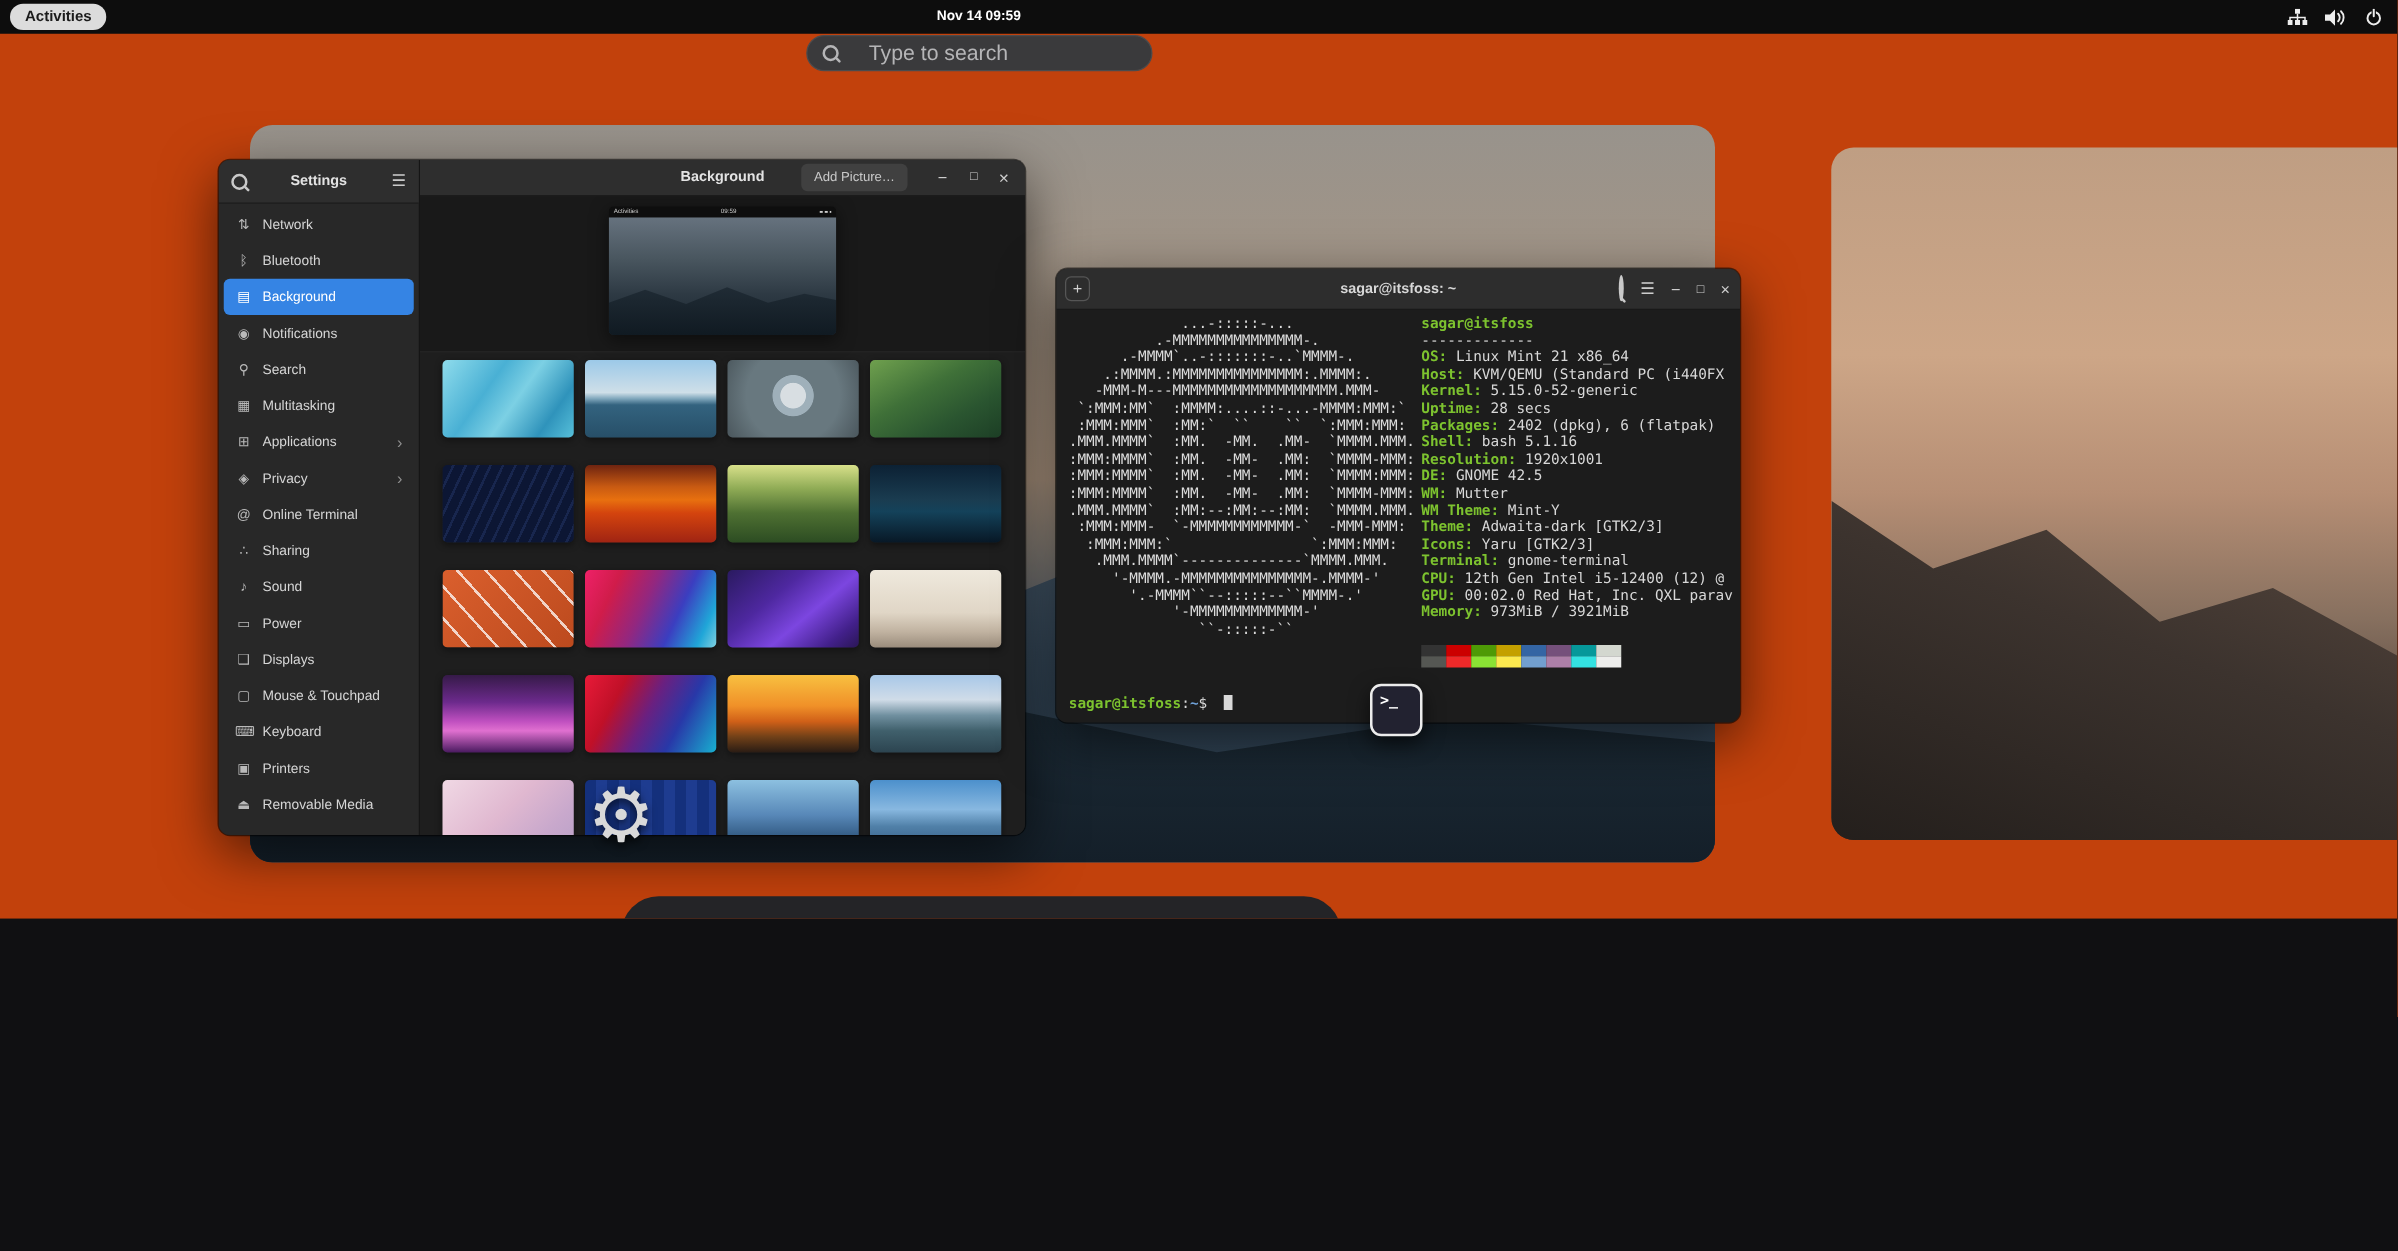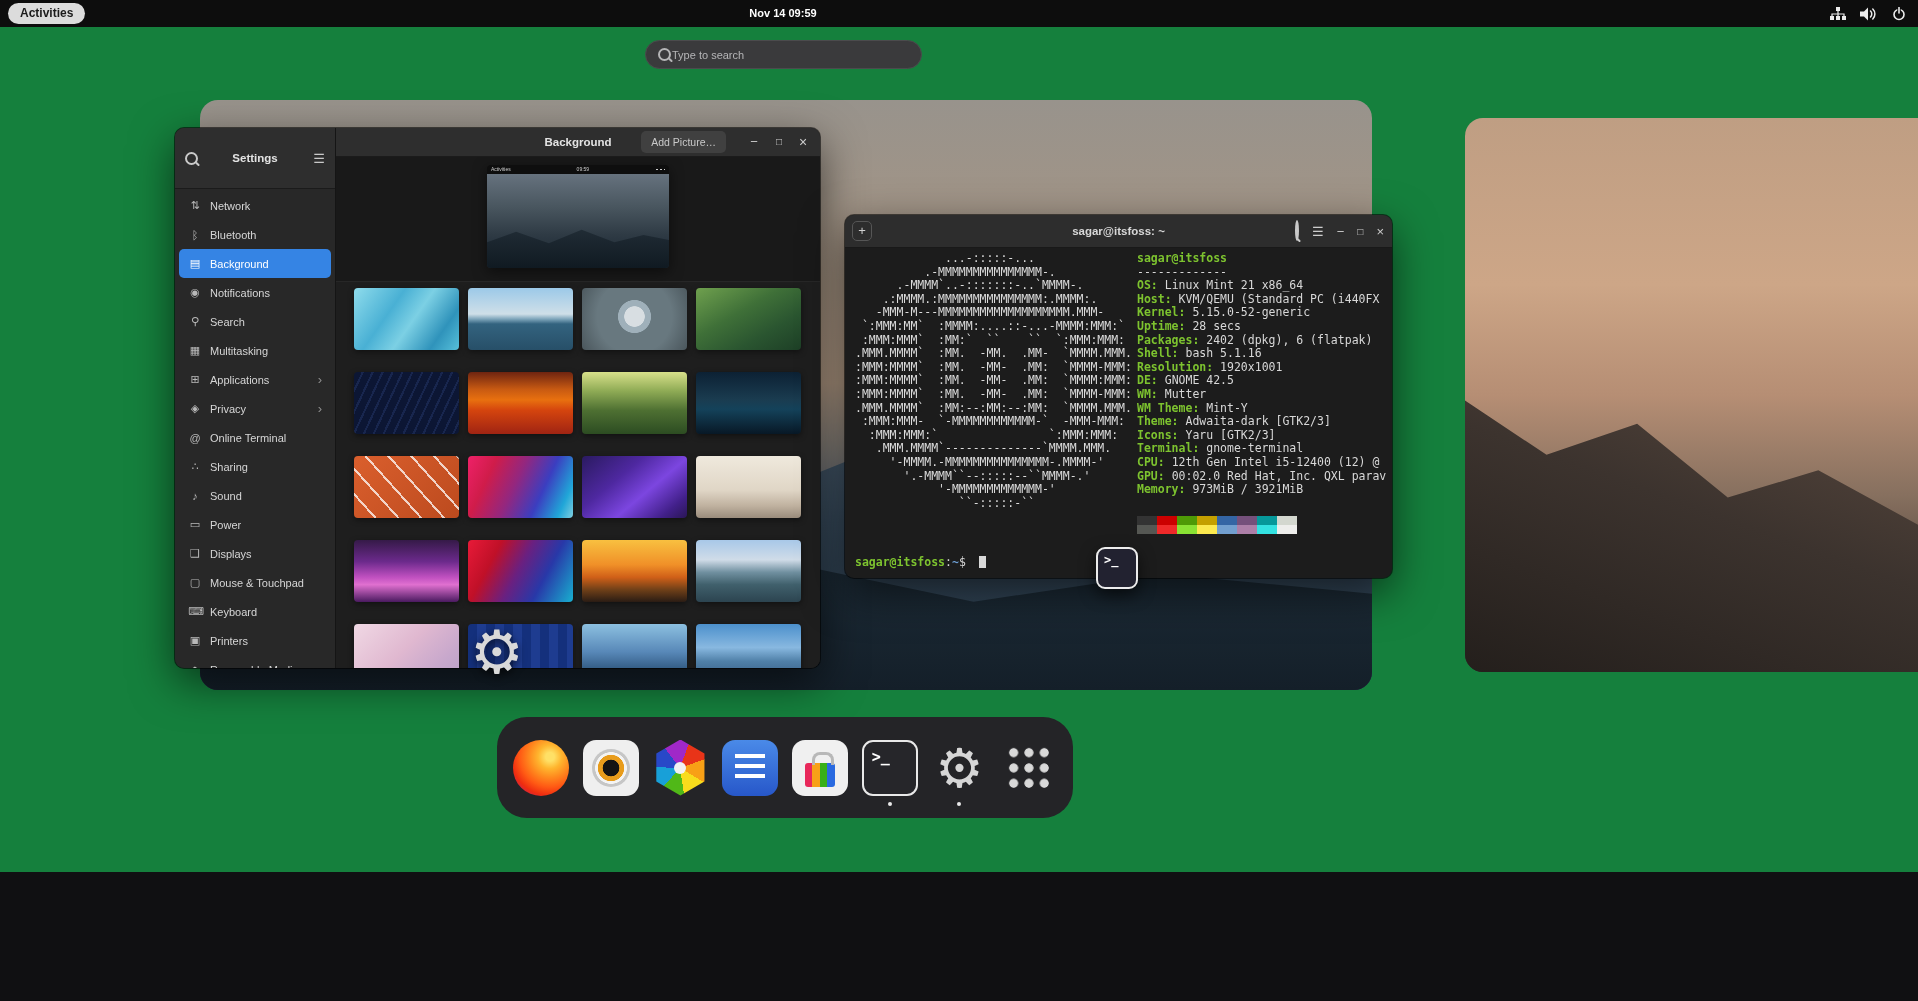--- a/index.html
+++ b/index.html
@@ -1,31 +1,31 @@
 <!DOCTYPE html>
 <html><head>
 <meta charset="utf-8">
 <style>
   html,body{margin:0;padding:0;background:#101012;}
-  #screen{position:relative;width:1918px;height:872px;background:#15803d;overflow:hidden;
+  #screen{position:relative;width:1918px;height:735px;background:#c2410c;overflow:hidden;
           font-family:"Liberation Sans","DejaVu Sans",sans-serif;-webkit-font-smoothing:antialiased;}
 
   
   .topbar{position:absolute;left:0;top:0;right:0;height:27px;background:#0d0d0d;}
   .activities{position:absolute;left:8px;top:3px;height:21px;padding:0 12px;border-radius:11px;
               background:#dcdcdc;color:#1b1b1b;font-size:12px;font-weight:700;line-height:21px;}
   .clock{position:absolute;left:783px;top:0;transform:translateX(-50%);line-height:27px;
          color:#ffffff;font-size:11px;font-weight:700;}
   .sys{position:absolute;right:12px;top:0;height:27px;display:flex;align-items:center;gap:14px;}
   .sys svg{display:block;}
 
   
-  .search{position:absolute;left:645px;top:40px;width:277px;height:29px;border-radius:15px;
+  .search{position:absolute;left:645px;top:28px;width:277px;height:29px;border-radius:15px;
           background:#3a3a3c;border:1px solid #4b4b4d;box-sizing:border-box;display:flex;
-          align-items:center;gap:1px;padding:0 12px;color:#b5b5b7;font-size:11px;}
+          align-items:center;gap:24px;padding:0 12px;color:#b5b5b7;font-size:17px;}
   .mag{width:9px;height:9px;border:2px solid #b5b5b7;border-radius:50%;position:relative;flex:none;}
   .mag::after{content:"";position:absolute;width:5px;height:2px;background:#b5b5b7;right:-4px;bottom:-2px;
               transform:rotate(45deg);border-radius:1px;}
   .mag.dim{border-color:#c9c9c9}.mag.dim::after{background:#c9c9c9}
 
   
   .ws-main{position:absolute;left:200px;top:100px;width:1172px;height:590px;border-radius:18px;overflow:hidden;
            background:linear-gradient(180deg,#98938c 0%,#a79583 32%,#b49c86 48%,#8d867e 58%,#6b7077 66%,#3e5264 78%,#2b4254 100%);}
   .ridge-far{position:absolute;left:0;right:0;bottom:0;height:52%;
              background:linear-gradient(180deg,#56697b 0%,#394d5f 45%,#243646 100%);
@@ -40,21 +40,21 @@
           clip-path:polygon(0 30%,18% 44%,38% 36%,58% 55%,78% 48%,100% 62%,100% 100%,0 100%);}
 
   
   .win{position:absolute;border-radius:9px;overflow:hidden;
        box-shadow:0 14px 44px rgba(0,0,0,.6),0 0 0 1px rgba(0,0,0,.55);}
 
   
   .settings{left:175px;top:128px;width:645px;height:540px;background:#1f1f1f;display:flex;}
   .sb{width:160px;background:#282828;flex:none;display:flex;flex-direction:column;border-right:1px solid #151515;}
   .sb-head{height:28px;background:#2e2e2e;border-bottom:1px solid #1b1b1b;display:flex;align-items:center;
-           padding:16px 7px;gap:4px;flex:none;}
+           padding:3px 7px;gap:4px;flex:none;}
   .sb-title{flex:1;text-align:center;font-size:11.5px;font-weight:700;color:#e3e3e3;}
   .iconbtn{color:#c9c9c9;font-size:13px;width:18px;height:18px;display:flex;align-items:center;justify-content:center;border-radius:4px;}
   .sb-list{flex:1;overflow:hidden;padding-top:2px;}
   .sb-item{height:29px;display:flex;align-items:center;gap:8px;padding:0 9px;margin:0 4px;border-radius:5px;
            color:#d6d6d6;font-size:11px;white-space:nowrap;}
   .sb-item.active{background:#3584e4;color:#ffffff;}
   .sicon{width:14px;text-align:center;font-size:11px;color:#b9b9b9;flex:none;}
   .sb-item.active .sicon{color:#fff;}
   .slabel{flex:1;overflow:hidden;}
   .chev{color:#8f8f8f;font-size:13px;}

